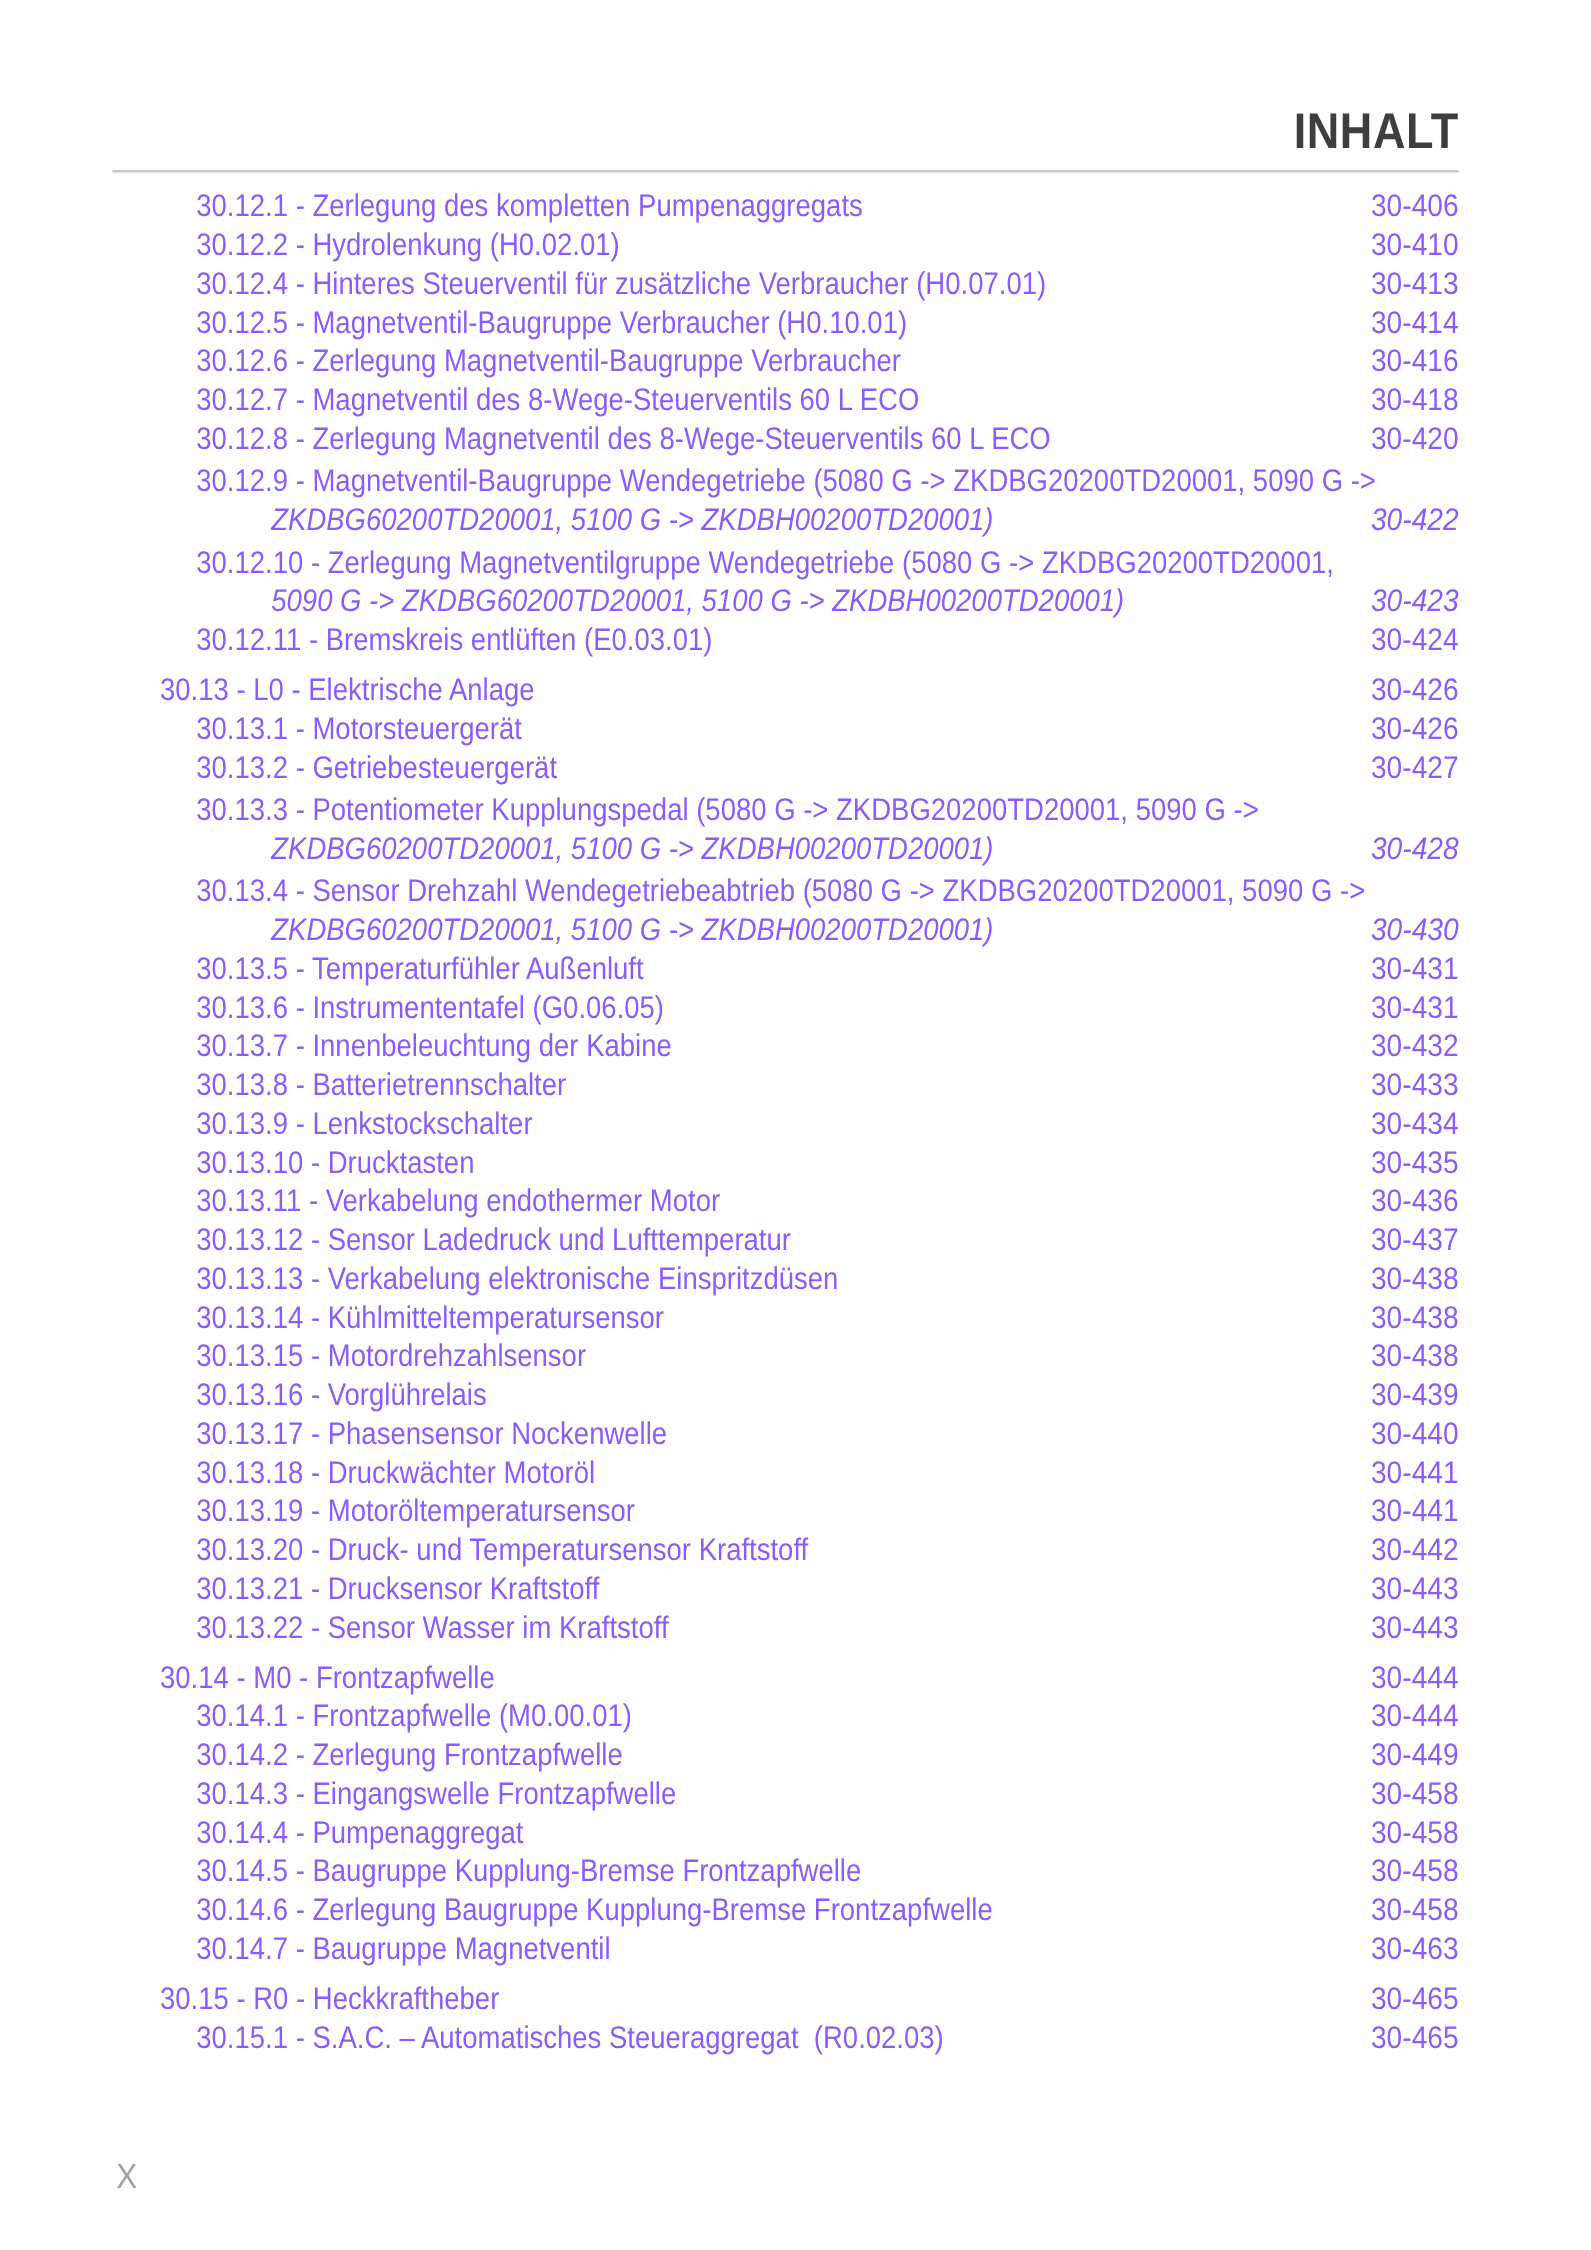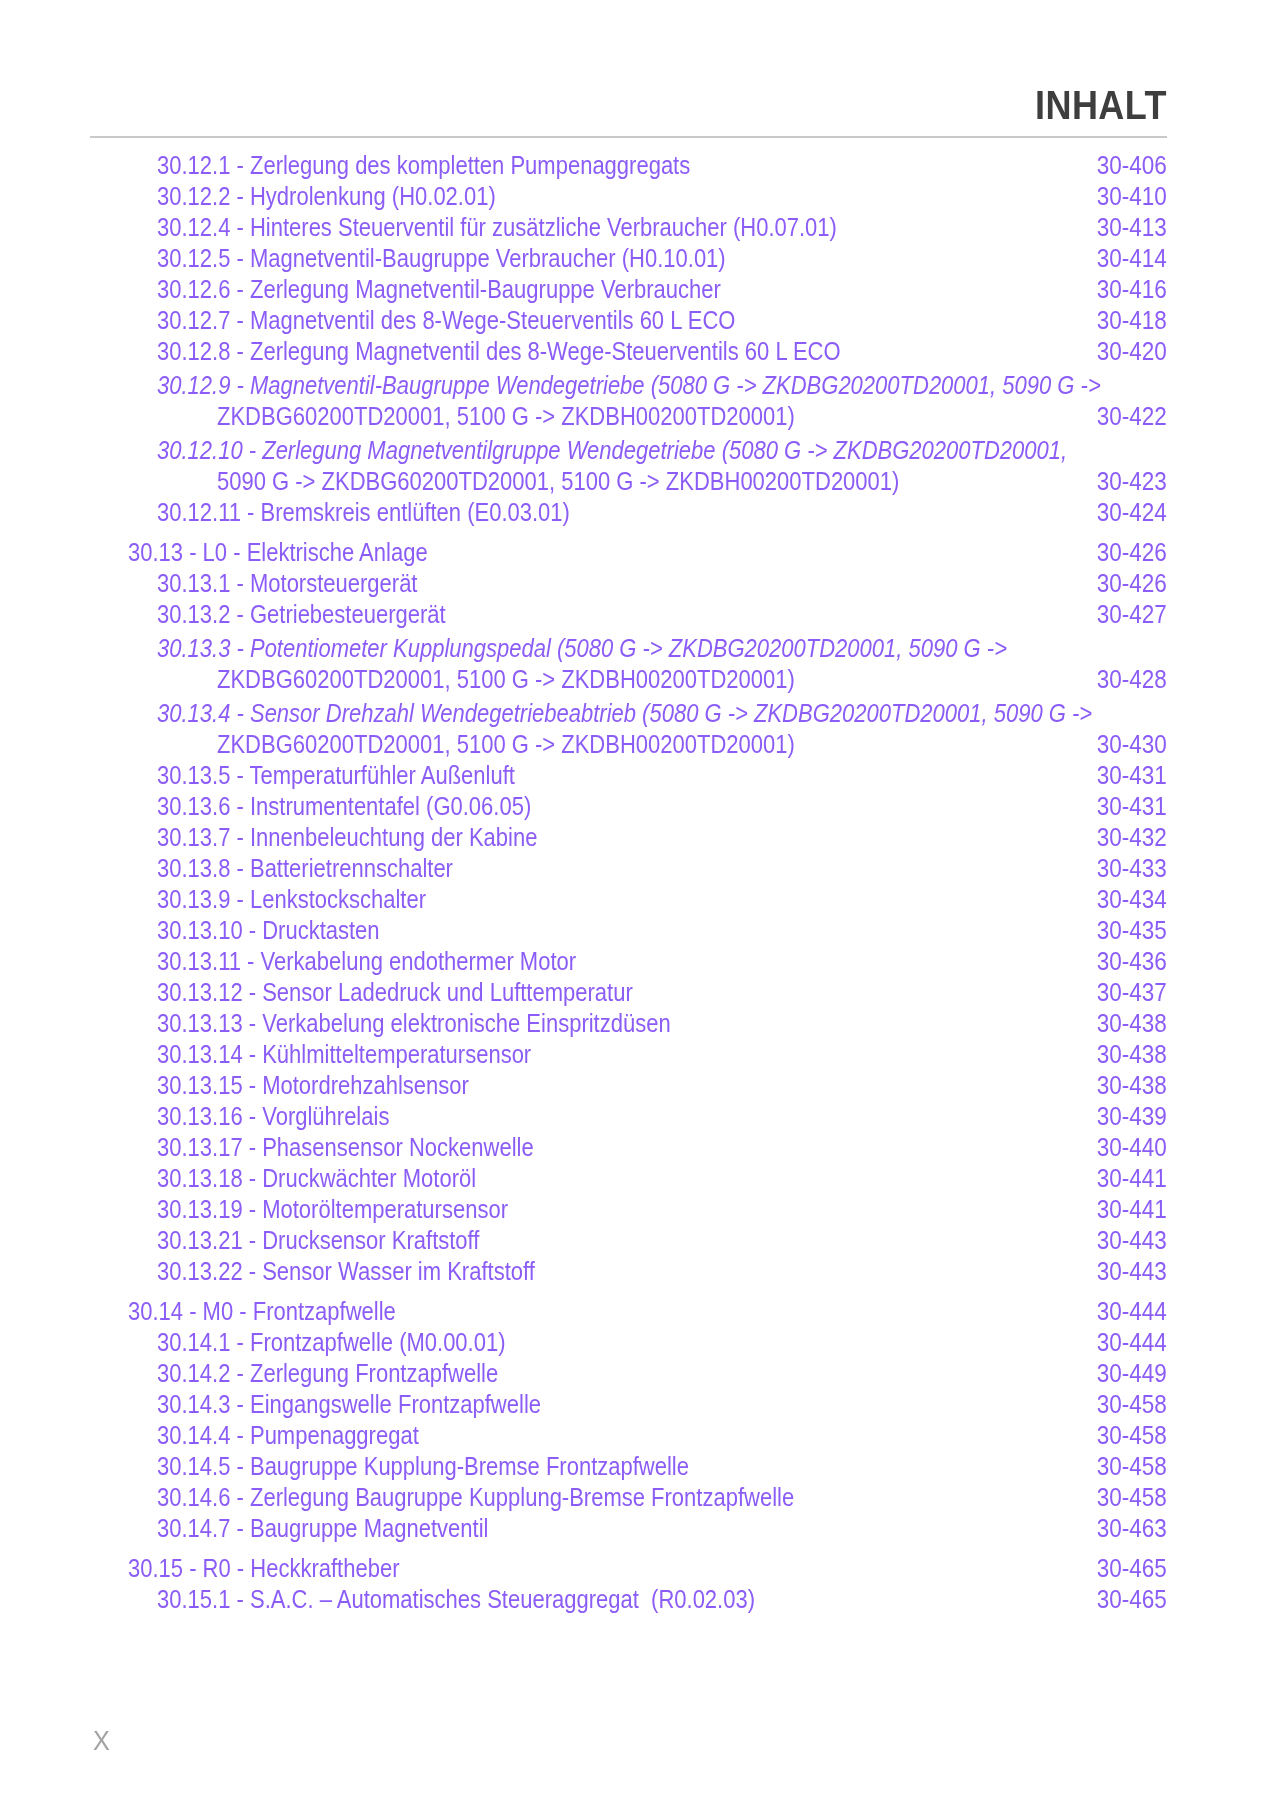--- a/index.html
+++ b/index.html
@@ -62,22 +62,22 @@
   .row .pg {
     position: absolute;
     right: 0;
     top: 0;
     text-align: right;
     transform: scaleX(0.9);
     transform-origin: 100% 50%;
   }
   .row.section { padding-left: 38px; margin-top: 9px; }
   .row.sub     { padding-left: 67px; }
-  .row.cont    { padding-left: 127px; }
-  .row.wrap-first { margin-top: 3px; font-style: italic; }
+  .row.cont    { padding-left: 127px; font-style: italic; }
+  .row.wrap-first { margin-top: 3px; }
   .footer-pagenum {
     position: absolute;
     left: 93px;
     top: 1726px;
     font-size: 28px;
     line-height: 30px;
     color: #a3a3a3;
     transform: scaleX(0.9);
     transform-origin: 0 50%;
   }
@@ -254,20 +254,24 @@
   <div class="row sub">
     <span class="txt">30.13.18 - Druckwächter Motoröl</span>
     <span class="pg">30-441</span>
   </div>
 
   <div class="row sub">
     <span class="txt">30.13.19 - Motoröltemperatursensor</span>
     <span class="pg">30-441</span>
   </div>
 
+  <div class="row sub">
+    <span class="txt">30.13.20 - Druck- und Temperatursensor Kraftstoff</span>
+    <span class="pg">30-442</span>
+  </div>
 
   <div class="row sub">
     <span class="txt">30.13.21 - Drucksensor Kraftstoff</span>
     <span class="pg">30-443</span>
   </div>
 
   <div class="row sub">
     <span class="txt">30.13.22 - Sensor Wasser im Kraftstoff</span>
     <span class="pg">30-443</span>
   </div>

